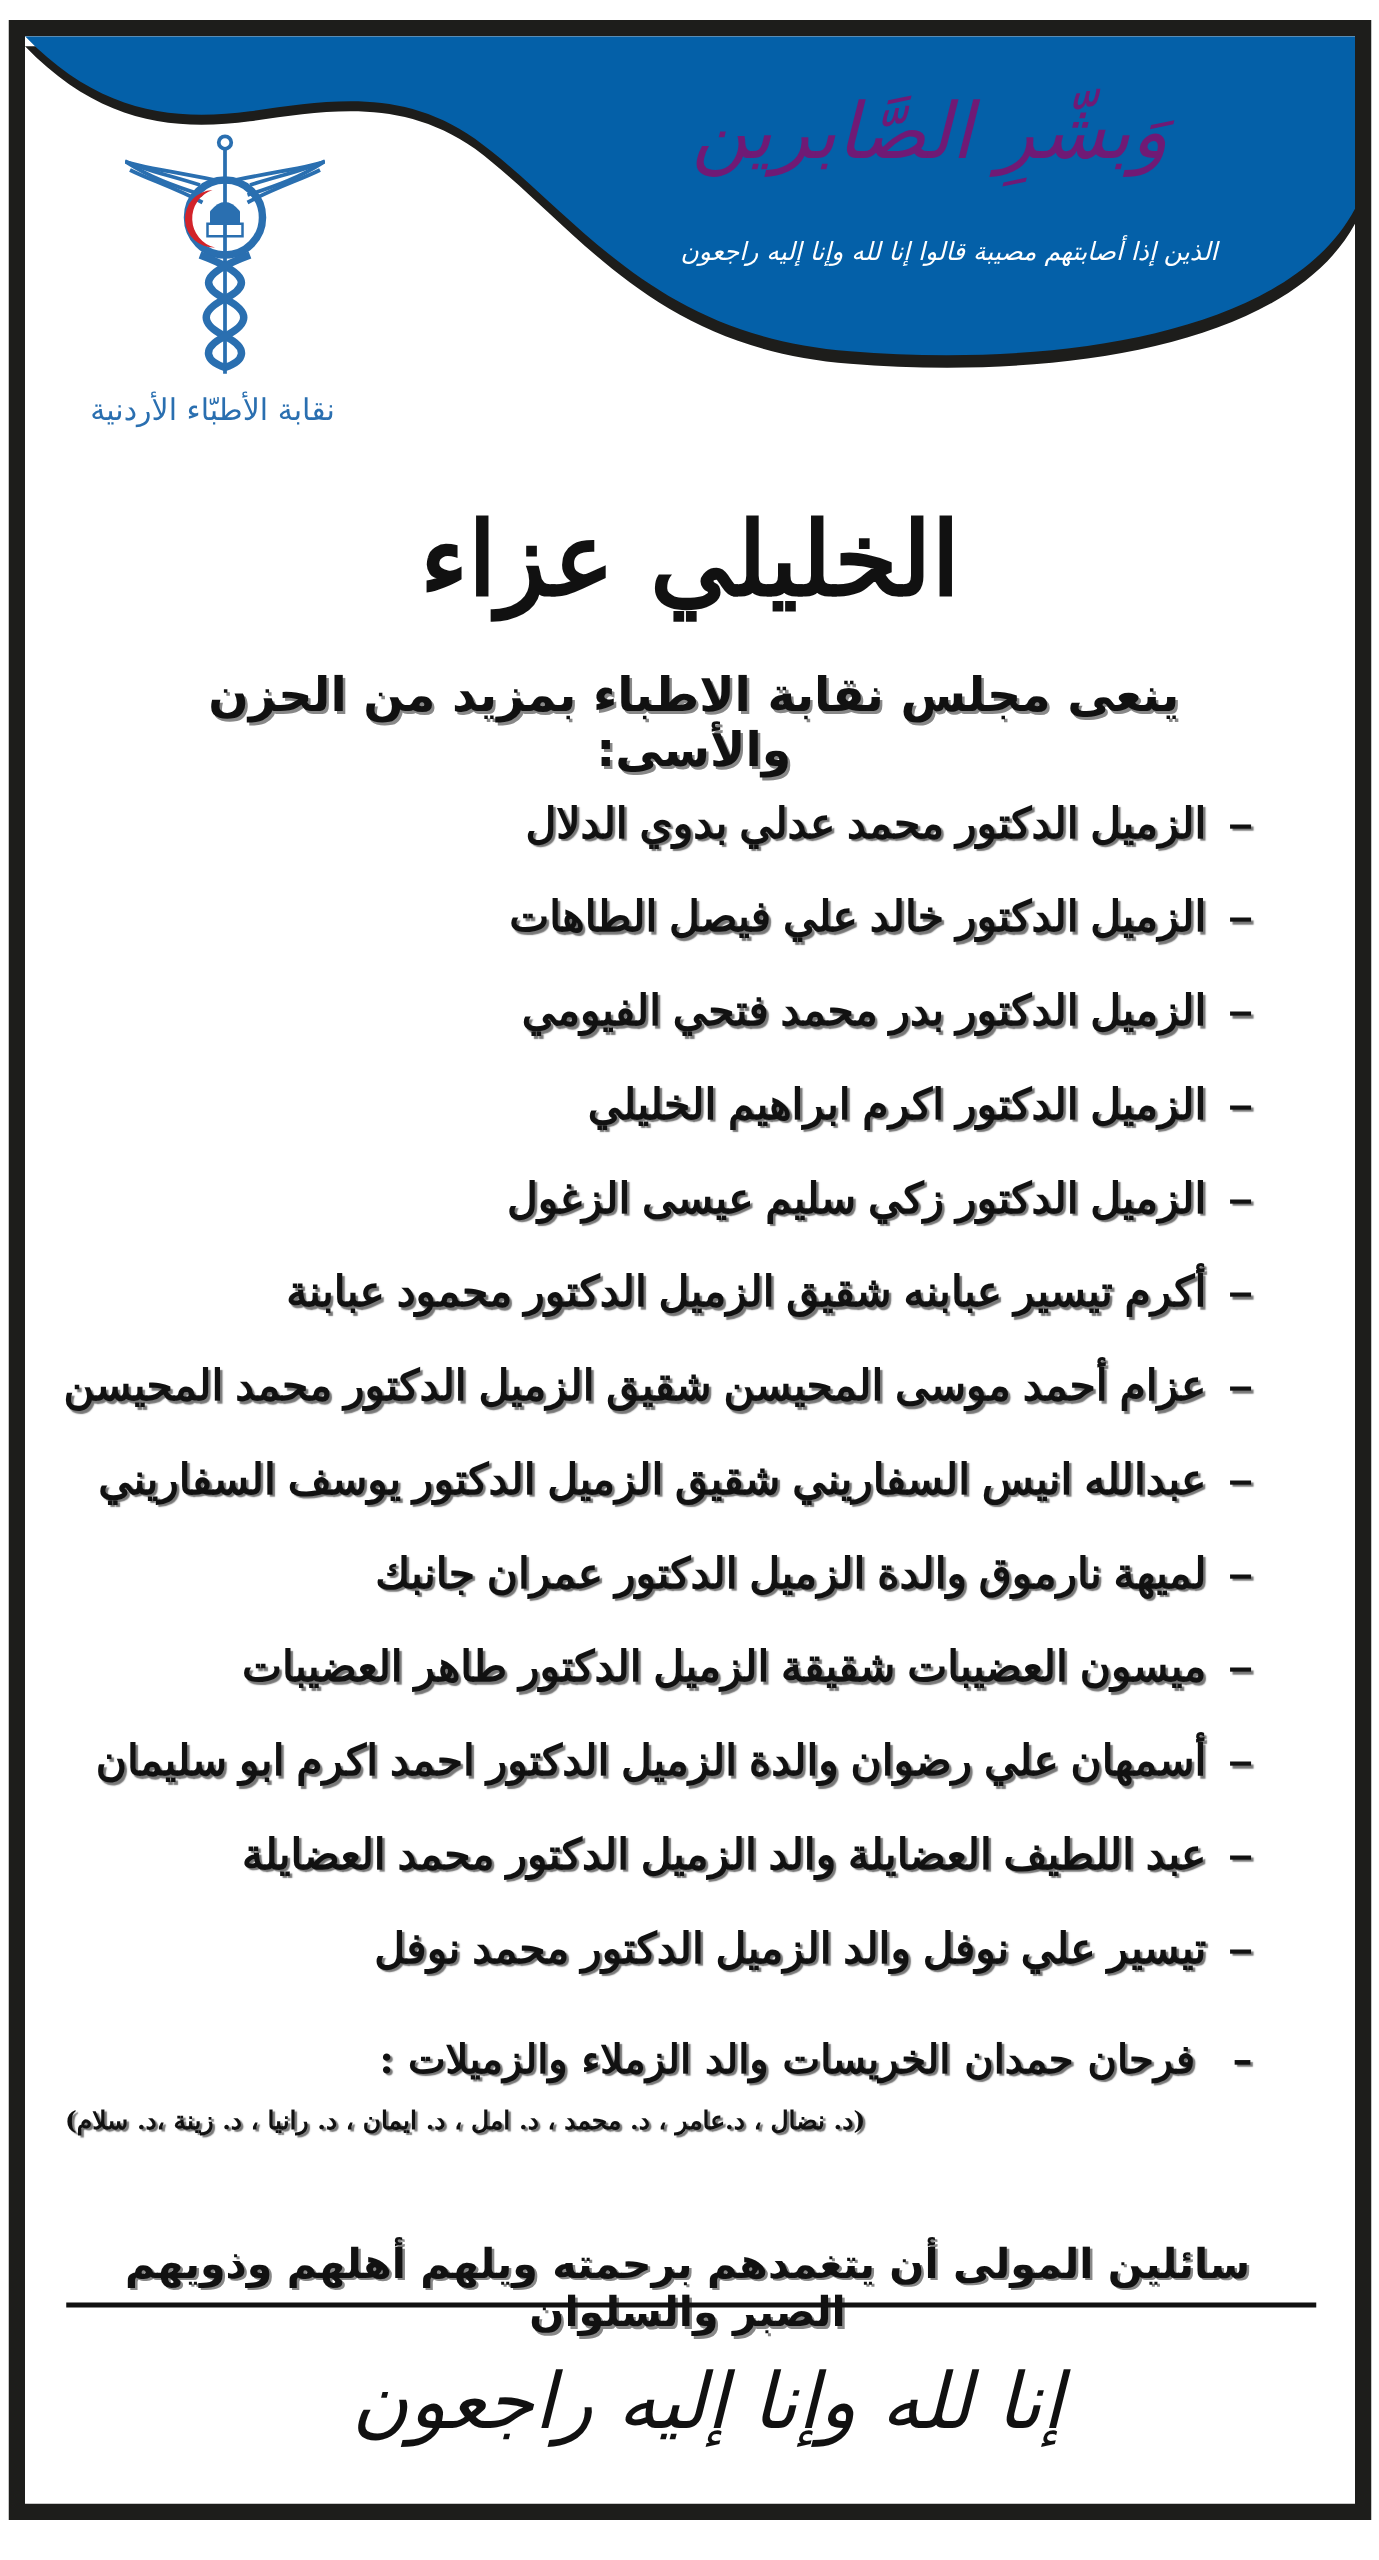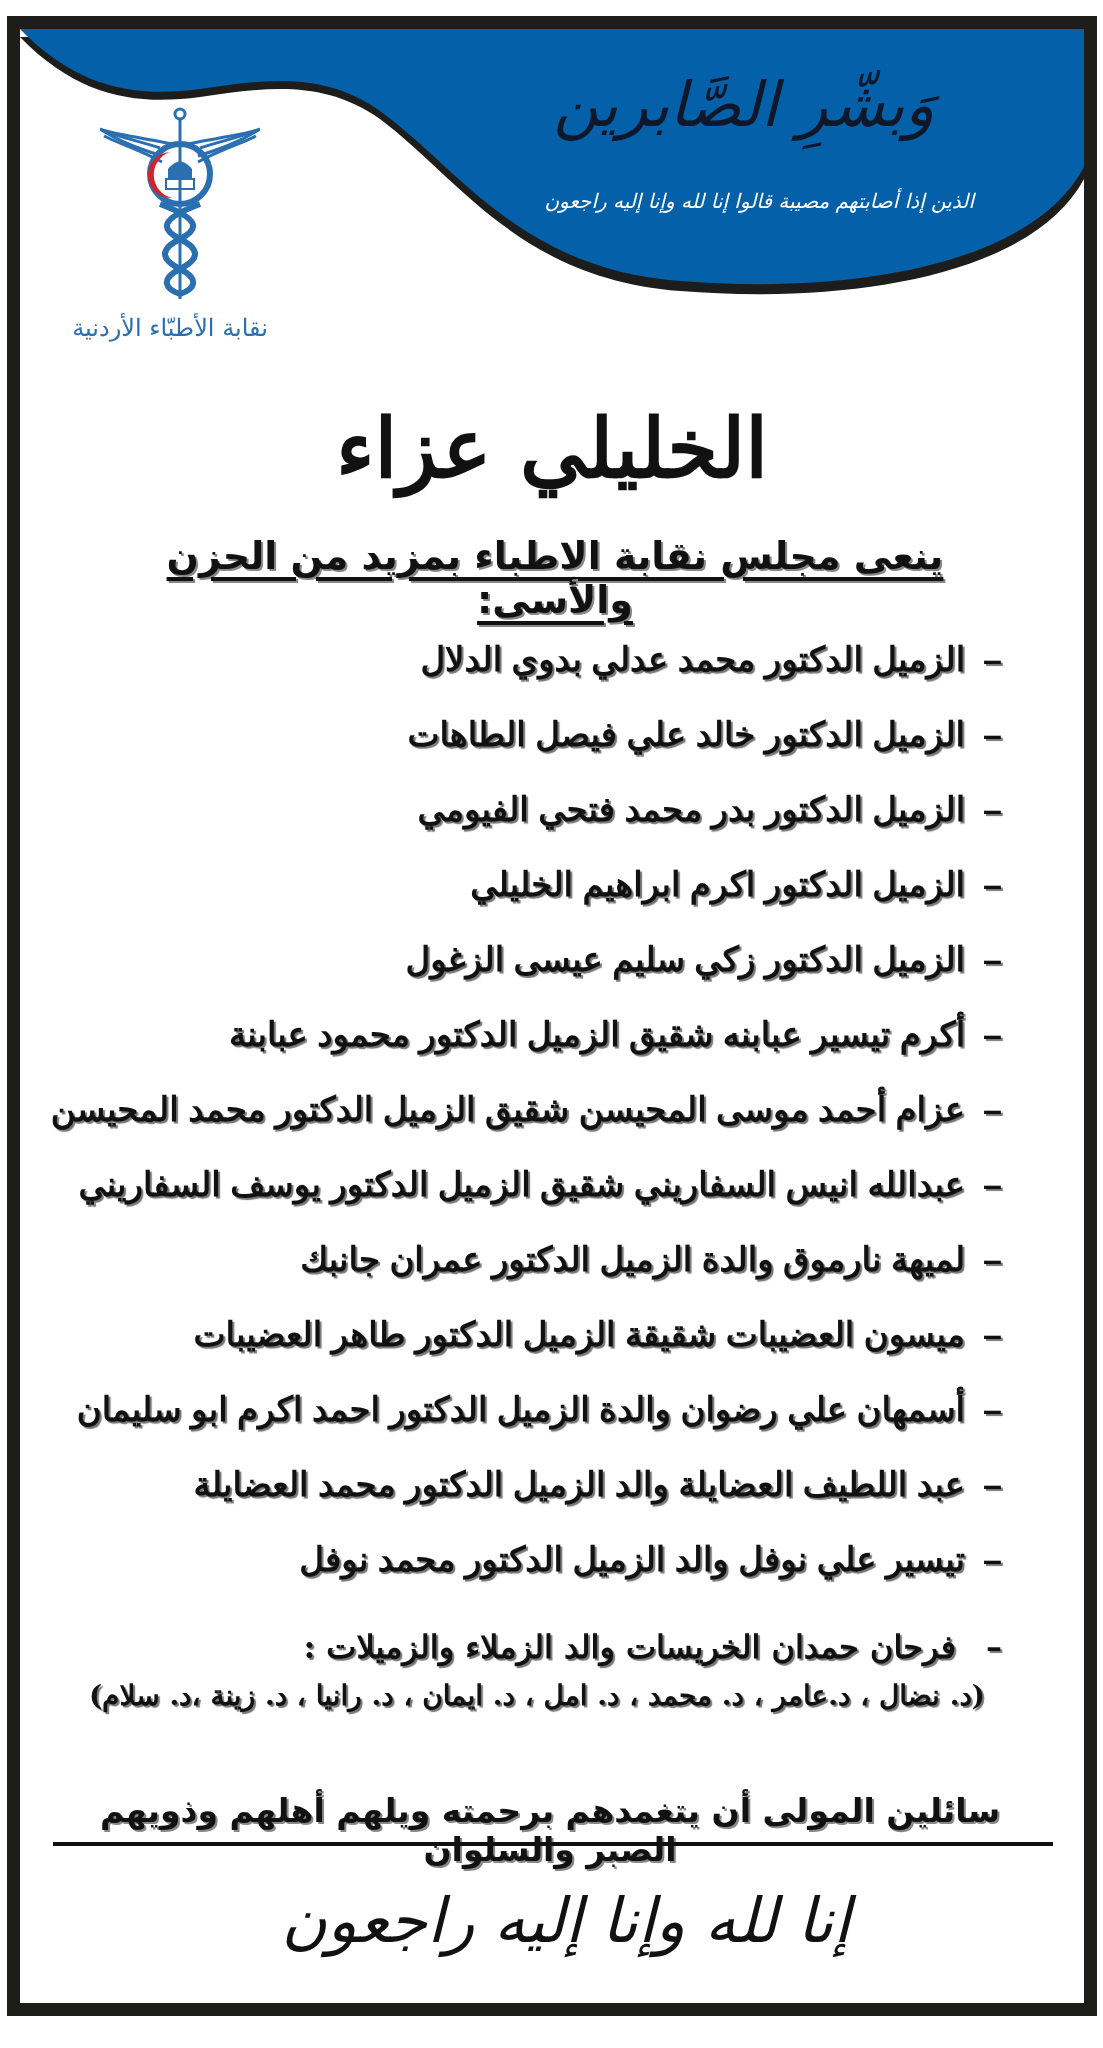--- a/index.html
+++ b/index.html
@@ -4,21 +4,21 @@
   <style>
     html, body { margin: 0; padding: 0; background: #ffffff; }
     body { width: 1103px; height: 2048px; position: relative; overflow: hidden; font-family: "DejaVu Sans", sans-serif; }
     .frame {
       position: absolute; left: 7px; top: 16px; width: 1064px; height: 1974px;
       border: 13px solid #1d1d1b; background: #ffffff; box-sizing: content-box;
     }
     .wave { position: absolute; left: 0; top: 0; width: 1064px; height: 300px; }
     .header-title {
       position: absolute; right: 130px; top: 42px; width: 420px; text-align: center;
-      color: #0f172a; font-family: "DejaVu Serif", serif; font-size: 62px; font-style: italic;
+      color: #701a75; font-family: "DejaVu Serif", serif; font-size: 62px; font-style: italic;
       direction: rtl; line-height: 1.1;
     }
     .header-verse {
       position: absolute; right: 110px; top: 160px; width: 450px; text-align: right;
       color: #ffffff; font-family: "DejaVu Serif", serif; font-size: 20px; font-style: italic;
       direction: rtl;
     }
     .logo { position: absolute; left: 80px; top: 75px; width: 160px; height: 200px; }
     .logo-text {
       position: absolute; left: 30px; top: 285px; width: 240px; text-align: center;
@@ -27,34 +27,34 @@
     .main-title {
       position: absolute; left: 0; right: 0; top: 378px; text-align: center;
       font-family: "DejaVu Serif", serif; font-weight: bold; font-size: 82px; color: #111;
       direction: rtl; line-height: 1;
     }
     .subtitle {
       position: absolute; left: 80px; top: 505px; width: 910px; text-align: center;
       font-family: "DejaVu Sans", sans-serif; font-weight: bold; font-size: 38px; color: #111;
       direction: rtl;
     }
-    .subtitle span { text-decoration: underline; text-decoration-thickness: 4px; text-underline-offset: 8px; text-shadow: 2px 2px 0 #888; }
+    .subtitle span { text-decoration-thickness: 4px; text-underline-offset: 8px; text-shadow: 2px 2px 0 #888; }
     .list {
       position: absolute; right: 82px; top: 603px; width: 900px; direction: rtl;
       font-family: Liberation Sans, sans-serif; font-weight: bold; font-size: 34px; color: #111;
     }
     .list-item { height: 75px; line-height: 55px; text-align: right; white-space: nowrap; text-shadow: 2px 2px 1px #777; }
     .list-item .dash { margin-left: 18px; }
     .extra {
       position: absolute; right: 82px; top: 1592px; width: 950px; direction: rtl;
       font-family: "DejaVu Serif", serif; font-weight: bold; color: #111; text-shadow: 2px 2px 1px #777;
     }
     .extra-line1 { font-size: 32px; text-align: right; height: 52px; line-height: 52px; }
     .extra-line1 .dash { margin-left: 30px; }
-    .extra-line2 { font-size: 28px; text-align: center; height: 46px; line-height: 46px; margin-right: -20px; }
+    .extra-line2 { font-size: 20px; text-align: left; height: 46px; line-height: 46px; margin-right: -20px; }
     .closing {
       position: absolute; left: 30px; top: 1762px; width: 1000px; text-align: center;
       font-family: "DejaVu Sans", sans-serif; font-weight: bold; font-size: 33px; color: #111; direction: rtl;
       text-shadow: 2px 2px 0 #888;
     }
     .closing-rule { position: absolute; left: 33px; top: 1813px; width: 1000px; height: 4px; background: #111; }
     .verse-calligraphy {
       position: absolute; left: 0; right: 0; top: 1855px; text-align: center;
       font-family: "DejaVu Serif", serif; font-size: 62px; color: #111; direction: rtl; font-style: italic; padding-left: 28px;
     }

